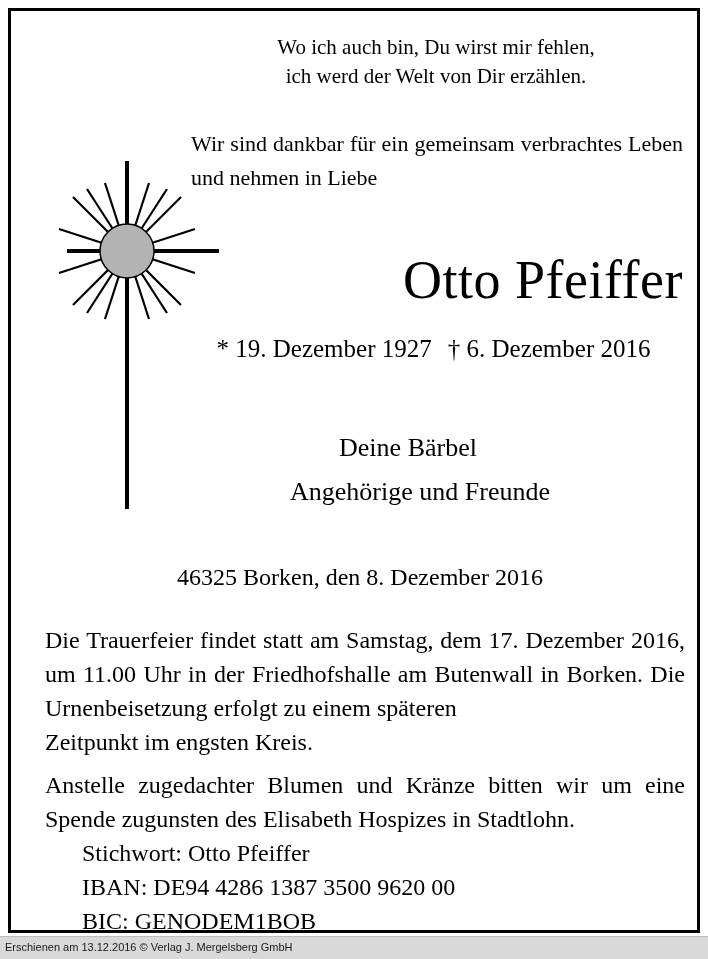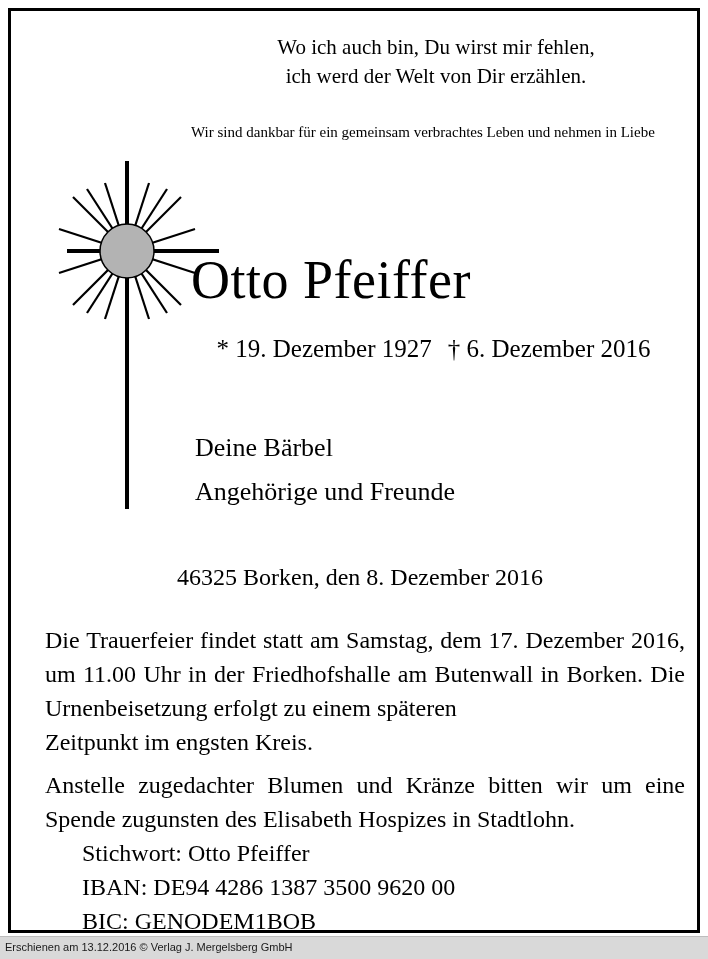--- a/index.html
+++ b/index.html
@@ -56,58 +56,58 @@
     width: 490px;
     text-align: center;
     font-size: 21px;
     line-height: 29px;
   }
   .verse div { white-space: nowrap; }
 
   .intro {
     position: absolute;
     left: 180px;
-    top: 108px;
+    top: 116px;
     width: 492px;
-    font-size: 15px;
-    line-height: 26px;
+    font-size: 22px;
+    line-height: 34px;
     text-align: justify;
   }
   .intro .last { text-align: left; }
 
   .name {
     position: absolute;
     left: 180px;
     top: 238px;
     width: 492px;
-    text-align: left;
+    text-align: right;
     font-size: 54px;
     line-height: 62px;
     letter-spacing: 0.5px;
   }
 
   .dates {
     position: absolute;
     left: 170px;
     top: 322px;
     width: 505px;
     text-align: center;
     font-size: 25px;
     line-height: 32px;
   }
   .dates .sep { display: inline-block; width: 16px; }
 
   .mourners {
     position: absolute;
-    left: 184px;
+    left: 164px;
     top: 415px;
     width: 490px;
     font-size: 26px;
     line-height: 44px;
-    text-align: left;
+    text-align: center;
   }
   .mourners .m1 { padding-right: 24px; }
 
   .place-date {
     position: absolute;
     left: 34px;
     top: 550px;
     width: 630px;
     font-size: 24px;
     line-height: 32px;

